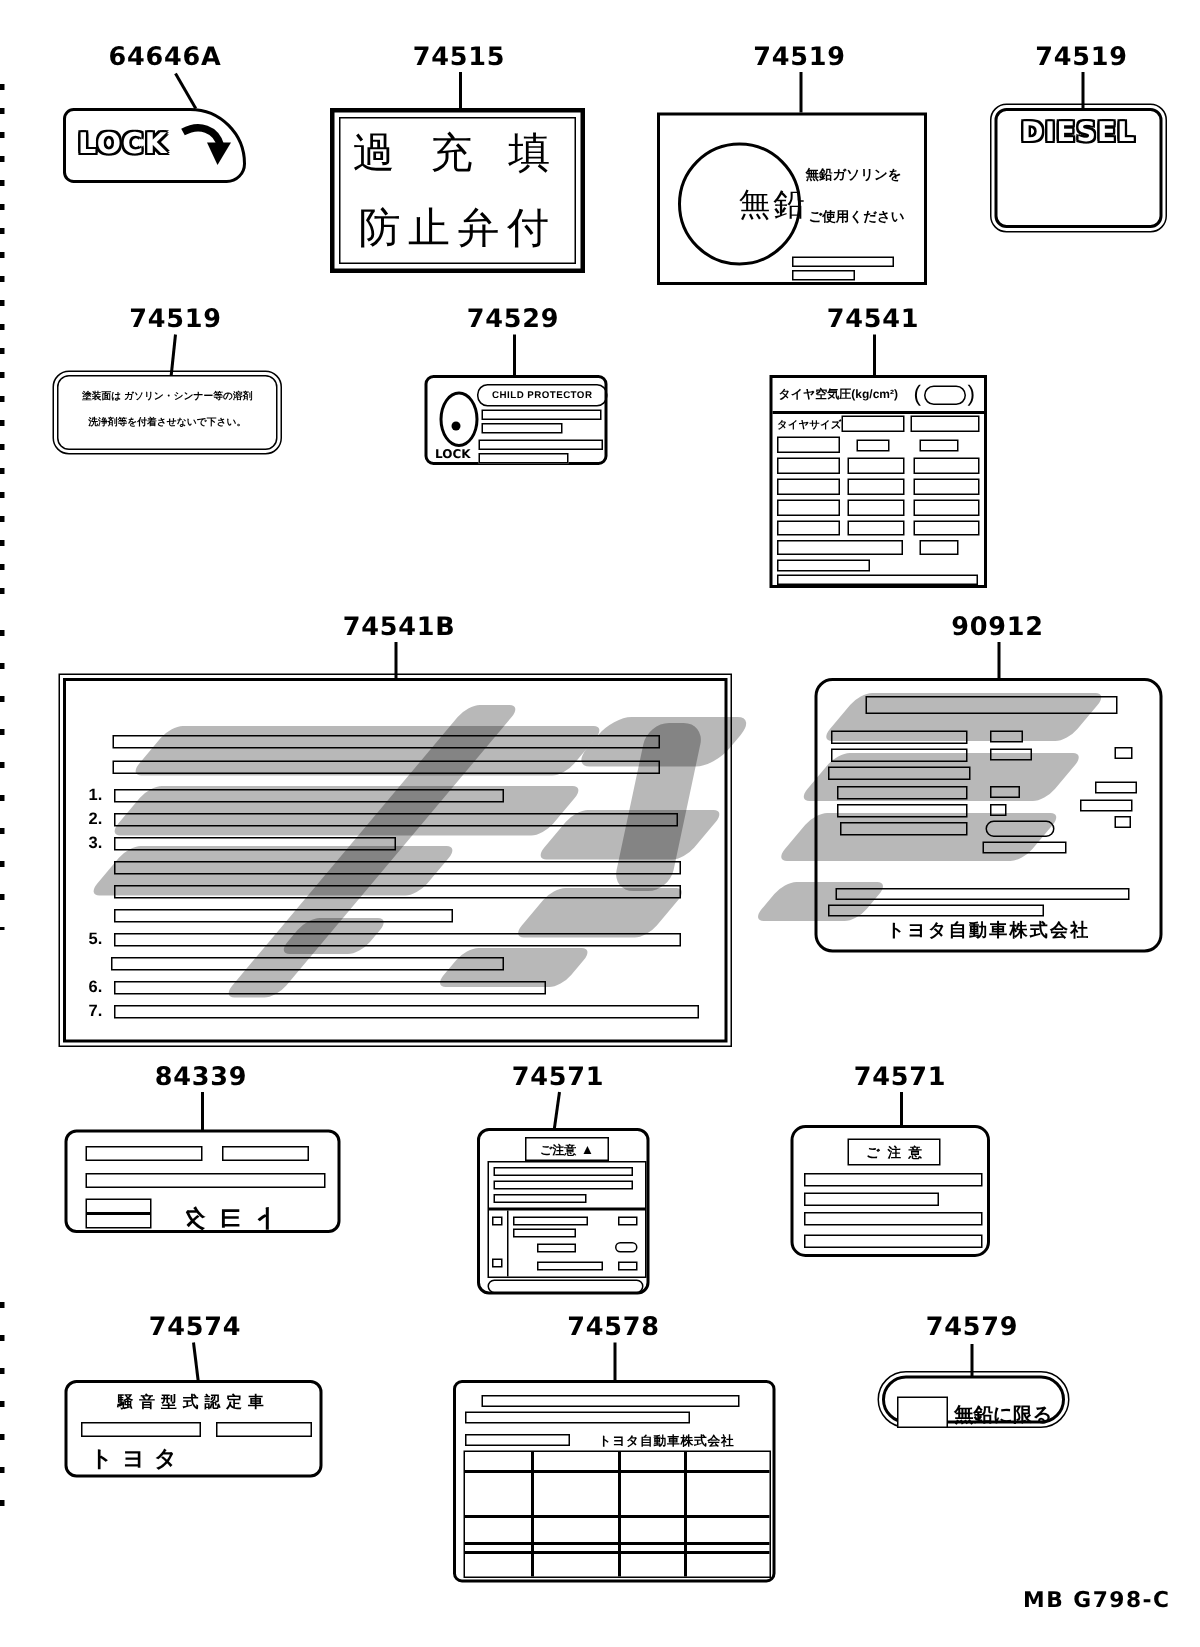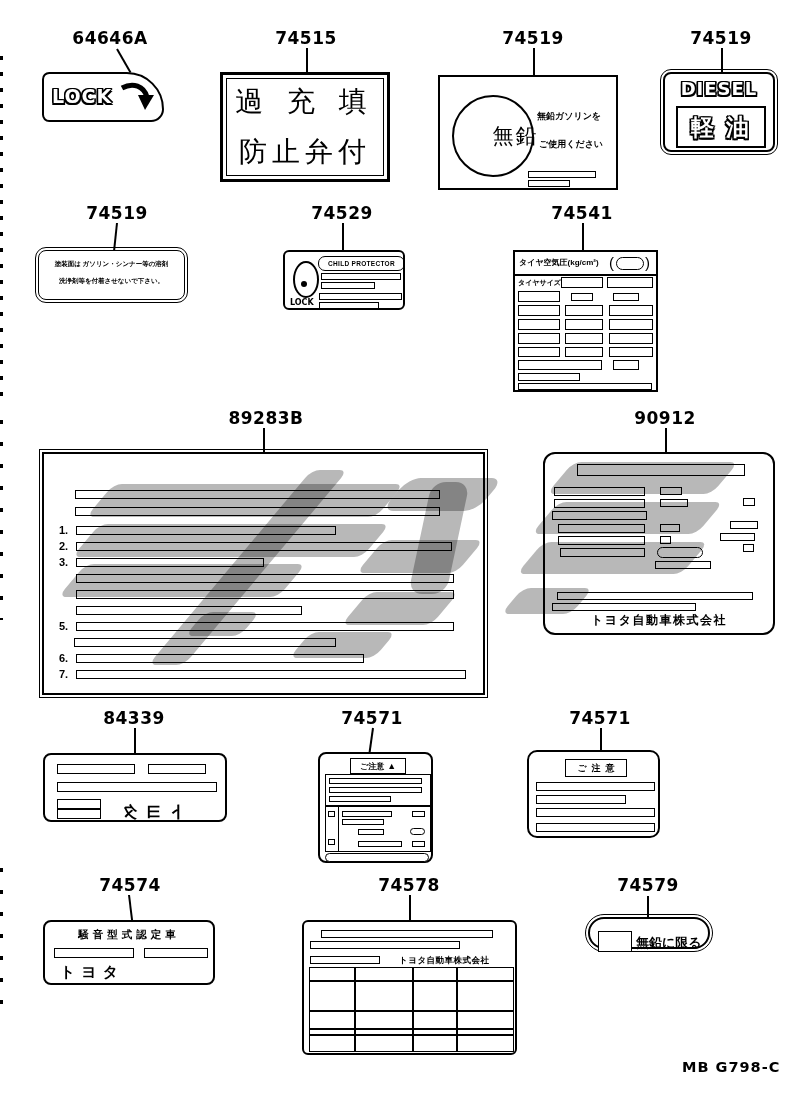--- a/index.html
+++ b/index.html
@@ -44,21 +44,21 @@
 
   <div class="num" style="left:117px;top:203px;">74519</div>
   <div class="leader" style="left:116px;top:223px;height:28px;transform:rotate(6deg);"></div>
 
   <div class="num" style="left:342px;top:203px;">74529</div>
   <div class="leader" style="left:342px;top:223px;height:28px;"></div>
 
   <div class="num" style="left:582px;top:203px;">74541</div>
   <div class="leader" style="left:582px;top:223px;height:28px;"></div>
 
-  <div class="num" style="left:266px;top:408px;">89283B</div>
+  <div class="num" style="left:266px;top:408px;">74541B</div>
   <div class="leader" style="left:263px;top:428px;height:25px;"></div>
 
   <div class="num" style="left:665px;top:408px;">90912</div>
   <div class="leader" style="left:665px;top:428px;height:25px;"></div>
 
   <div class="num" style="left:134px;top:708px;">84339</div>
   <div class="leader" style="left:134px;top:728px;height:26px;"></div>
 
   <div class="num" style="left:372px;top:708px;">74571</div>
   <div class="leader" style="left:372px;top:728px;height:25px;transform:rotate(8deg);"></div>
@@ -95,24 +95,20 @@
       <span class="jp" style="font-size:21px;letter-spacing:2px;margin-left:45px;">無鉛</span>
     </div>
     <div class="jp" style="position:absolute;left:97px;top:33px;font-size:9px;font-weight:bold;">無鉛ガソリンを</div>
     <div class="jp" style="position:absolute;left:99px;top:61px;font-size:9px;font-weight:bold;">ご使用ください</div>
     <div class="b" style="left:88px;top:94px;width:68px;height:7px;"></div>
     <div class="b" style="left:88px;top:103px;width:42px;height:7px;"></div>
   </div>
 
   <div class="lbl dbl" style="left:663px;top:72px;width:112px;height:80px;border-radius:8px;">
     <div class="outl" style="position:absolute;left:0;right:0;top:4px;text-align:center;font-size:18px;letter-spacing:1px;font-family:'DejaVu Sans',sans-serif;">DIESEL</div>
-    <div style="position:absolute;left:11px;top:32px;width:86px;height:38px;border:2px solid #000;
-                display:flex;align-items:center;justify-content:center;">
-      <span class="outl jp" style="font-size:23px;letter-spacing:12px;margin-left:10px;">軽油</span>
-    </div>
   </div>
 
   <div class="lbl dbl" style="left:38px;top:250px;width:147px;height:50px;border-width:1.5px;border-radius:8px;">
     <div class="jp" style="position:absolute;left:0;right:0;top:9px;text-align:center;font-size:6.5px;font-weight:bold;">塗装面は ガソリン・シンナー等の溶剤</div>
     <div class="jp" style="position:absolute;left:0;right:0;top:26px;text-align:center;font-size:6.5px;font-weight:bold;">洗浄剤等を付着させないで下さい。</div>
   </div>
 
   <div class="lbl" style="left:283px;top:250px;width:122px;height:60px;border-radius:6px;">
     <div style="position:absolute;left:8px;top:9px;width:22px;height:33px;border:2px solid #000;border-radius:50%;"></div>
     <div style="position:absolute;left:16px;top:29px;width:6px;height:6px;background:#000;border-radius:50%;"></div>

